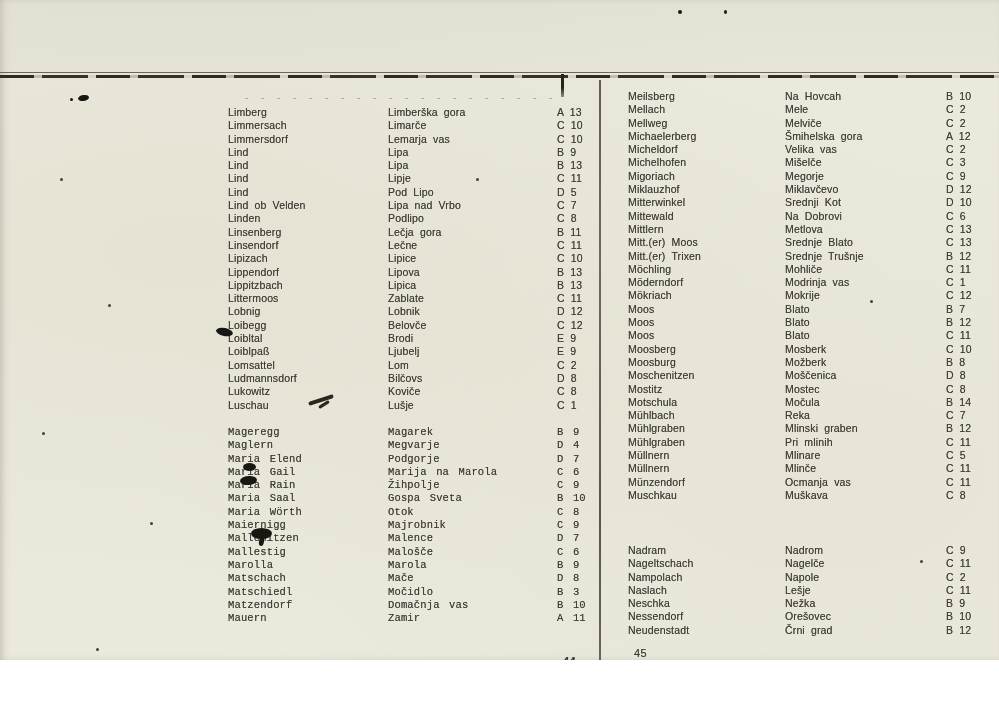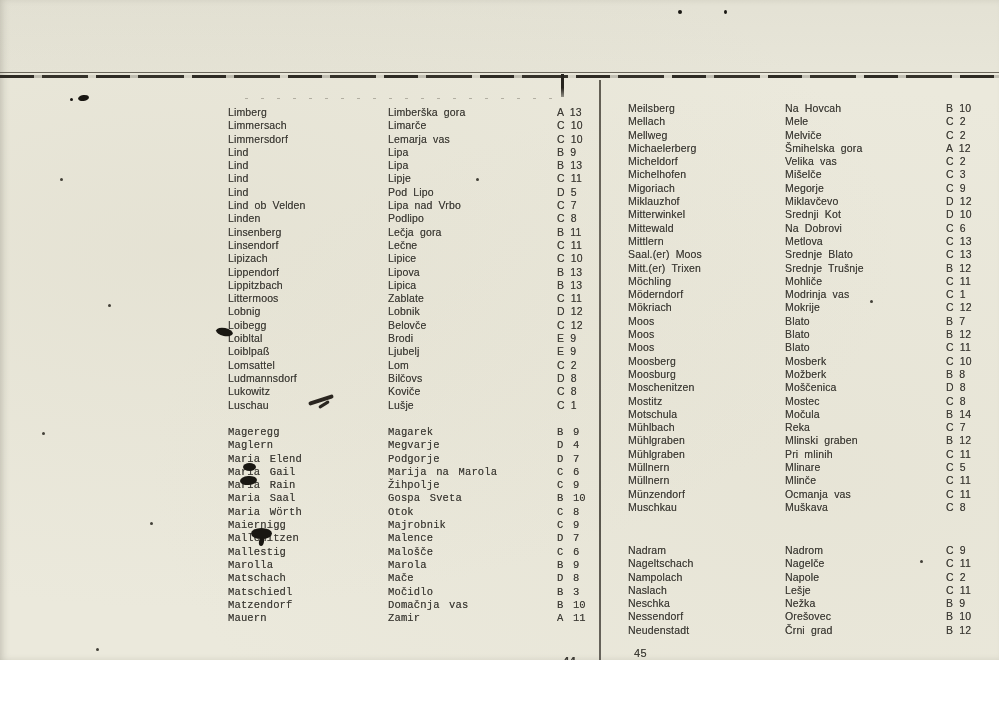--- a/index.html
+++ b/index.html
@@ -27,21 +27,21 @@
     background:repeating-linear-gradient(90deg, rgba(100,96,84,.55) 0 3px, transparent 3px 16px); }
 
   
   .divider { position:absolute; left:599px; top:80px; width:2px; height:620px; opacity:.85;
     background:linear-gradient(180deg,#4a463c,#57534b 30%,#3f3c34 70%,#55514a); }
 
   
   .section { position:absolute; }
   #sec-l1 { left:228px; top:106px; width:350px; }
   #sec-l2 { left:228px; top:426px; width:350px;font-family:Liberation Mono, monospace; }
-  #sec-r1 { left:628px; top:102px; width:350px; }
+  #sec-r1 { left:628px; top:90px; width:350px; }
   #sec-r2 { left:628px; top:544px; width:350px; }
   .row { display:grid; height:13.3px; align-items:start;
     font-size:10.5px; letter-spacing:.15px; word-spacing:3px;
     text-shadow:0 0 .4px rgba(62,60,54,.65); white-space:nowrap; }
   .pl .row { grid-template-columns:160px 169px 1fr; }
   .pr .row { grid-template-columns:157px 161px 1fr; }
 
   .page-num { position:absolute; font-size:11px; letter-spacing:.4px;
     text-shadow:0 0 .4px rgba(62,60,54,.65); }
   #pn-left  { left:563px; top:655px;font-weight:bold; }
@@ -318,21 +318,21 @@
         <span>Mittewald</span>
         <span>Na Dobrovi</span>
         <span>C 6</span>
       </div>
       <div class="row">
         <span>Mittlern</span>
         <span>Metlova</span>
         <span>C 13</span>
       </div>
       <div class="row">
-        <span>Saal.(er) Moos</span>
+        <span>Mitt.(er) Moos</span>
         <span>Srednje Blato</span>
         <span>C 13</span>
       </div>
       <div class="row">
         <span>Mitt.(er) Trixen</span>
         <span>Srednje Trušnje</span>
         <span>B 12</span>
       </div>
       <div class="row">
         <span>Möchling</span>

